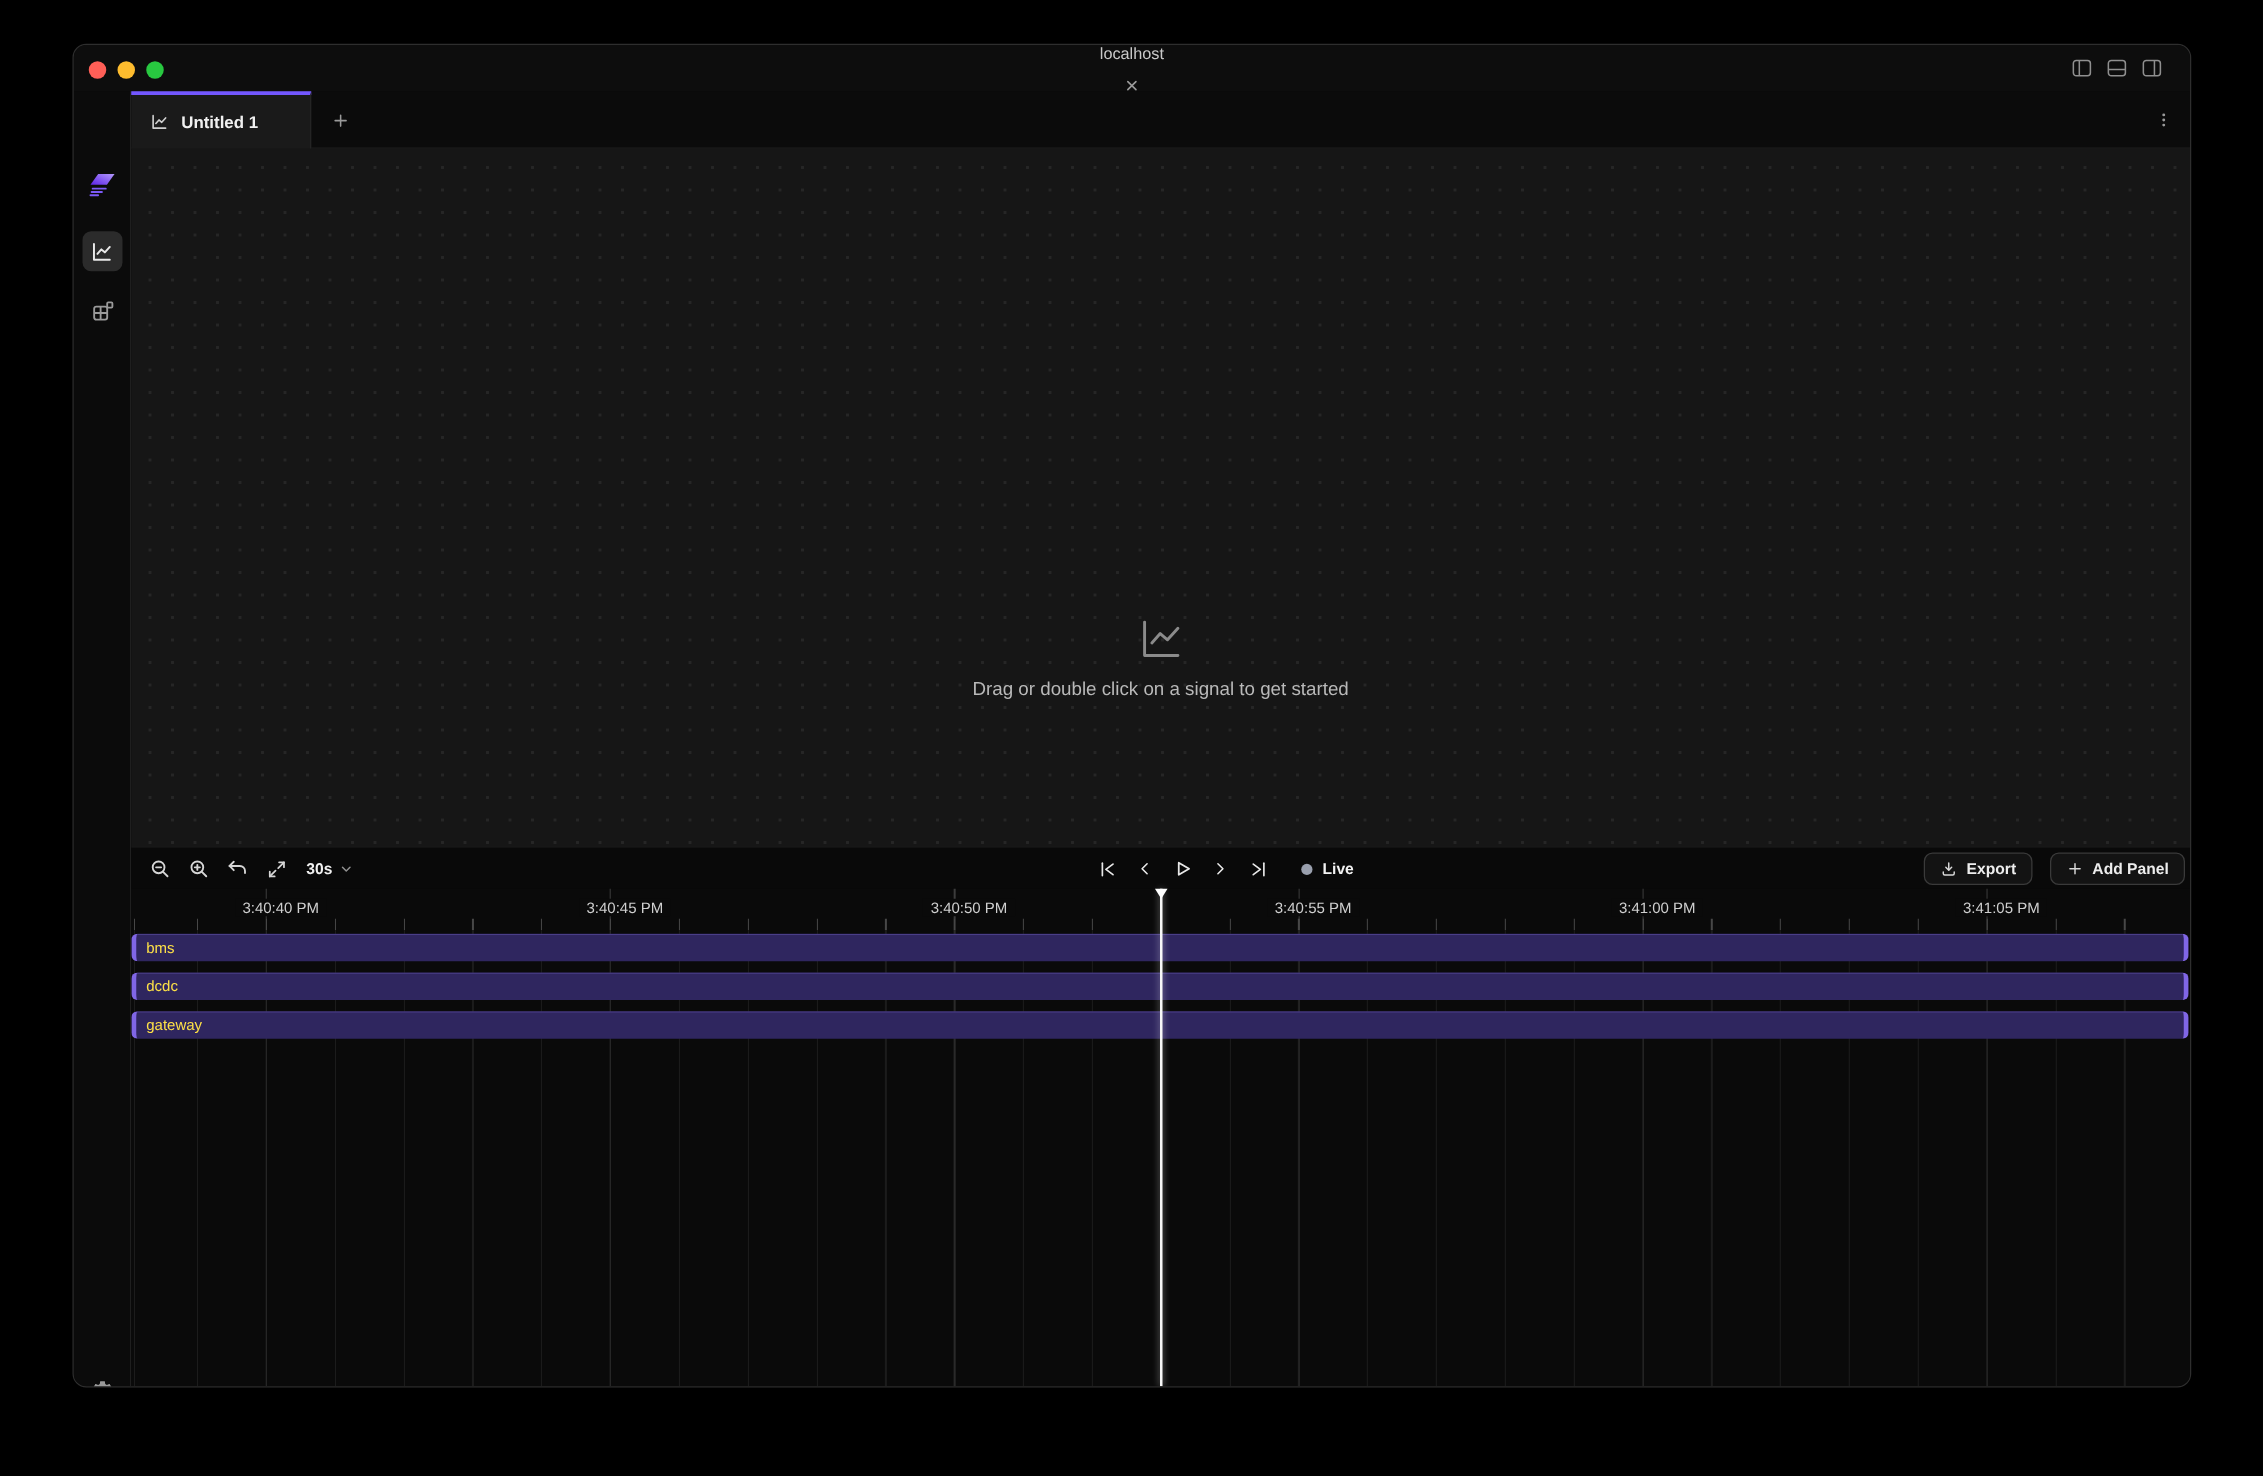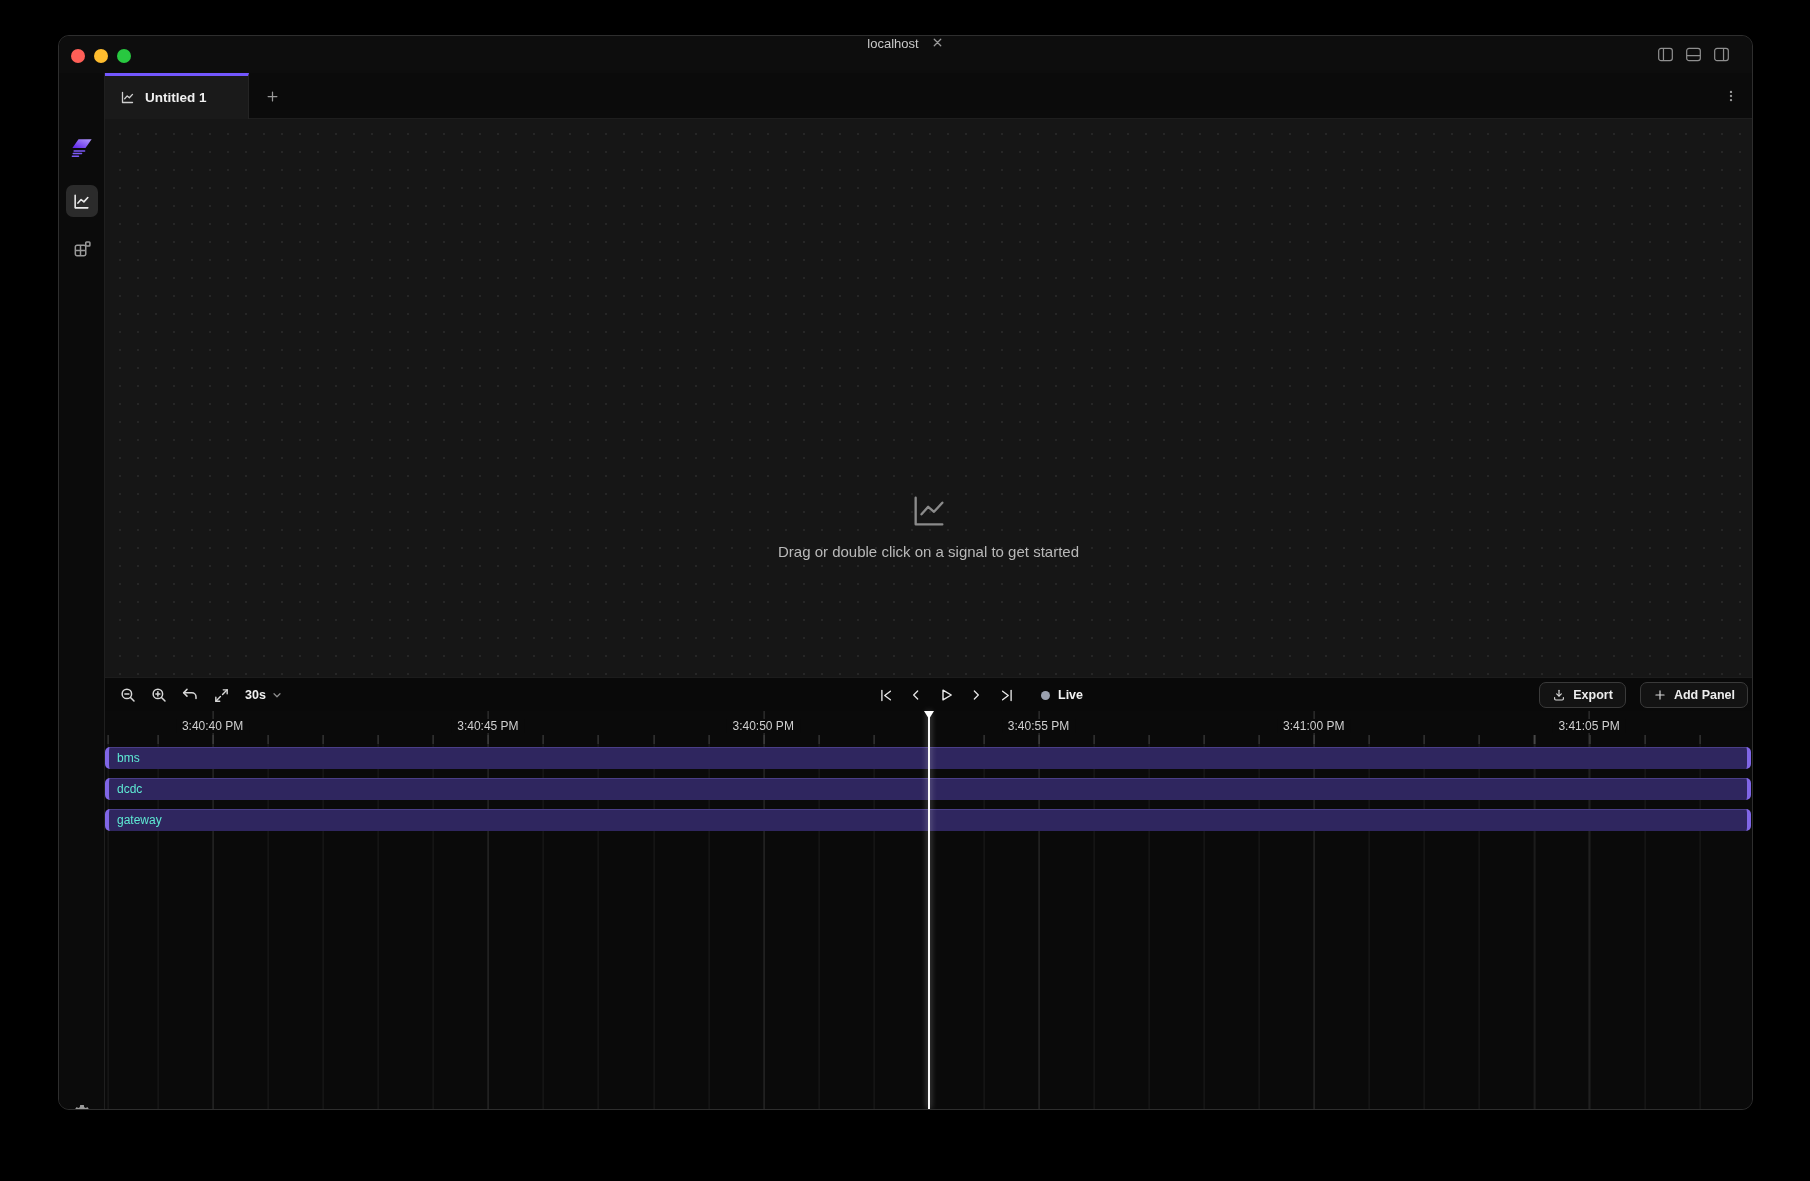--- a/index.html
+++ b/index.html
@@ -8,21 +8,21 @@
 
   .window { position:absolute; left:58px; top:35px; width:1695px; height:1075px;
     background:#0b0b0b; border:1px solid #2e2e2e; border-radius:11px; overflow:hidden; }
 
   
   .titlebar { position:absolute; left:0; top:0; width:100%; height:37px; background:#0d0d0d; }
   .traffic { position:absolute; top:13px; width:14px; height:14px; border-radius:50%; }
   .t-red { left:12px; background:#ff5f57; }
   .t-yellow { left:35px; background:#febc2e; }
   .t-green { left:58px; background:#28c840; }
-  .title-group { position:absolute; left:0; right:0; top:0; height:37px; display:flex; align-items:flex-start; justify-content:center; gap:12px; color:#c9c9c9; font-size:13px; }
+  .title-group { position:absolute; left:0; right:0; top:0; height:37px; display:flex; align-items:center; justify-content:center; gap:12px; color:#c9c9c9; font-size:13px;flex-direction:column; }
   .title-close { color:#9a9a9a; cursor:pointer; }
   .layout-toggles { position:absolute; right:22px; top:0; height:37px; display:flex; align-items:center; gap:11px; color:#8f8f8f; }
 
   
   .sidebar { position:absolute; left:0; top:37px; bottom:0; width:46px; background:#0b0b0b; border-right:1px solid #1f1f1f; }
   .side-item { position:absolute; left:50%; transform:translateX(-50%); display:flex; align-items:center; justify-content:center; color:#9a9a9a; }
   .side-logo { top:60px; }
   .side-active { top:112px; width:32px; height:32px; background:#2b2b2b; border-radius:7px; color:#e9e9e9; }
   .side-blocks { top:166px; }
   .side-gear { top:1030px; }
@@ -60,29 +60,29 @@
   .tool-right { position:absolute; right:4px; top:4px; display:flex; gap:14px; }
   .btn { height:26px; display:flex; align-items:center; gap:7px; padding:0 12px; border:1px solid #3a3a3a; border-radius:7px;
     background:#131313; color:#ededed; font-size:12.5px; font-weight:600; cursor:pointer; }
   .btn .btn-icon { color:#d9d9d9; }
 
   
   .bottom { position:absolute; left:0; top:638px; right:0; bottom:0; background:#0a0a0a; }
   .ruler { position:absolute; left:0; top:0; right:0; height:33px; }
   .ruler-major { position:absolute; inset:0; background:repeating-linear-gradient(90deg, #3c3c3c 0 1px, transparent 1px 275.3px); background-position:107.6px 0; }
   .ruler-minor { position:absolute; left:0; right:0; bottom:0; height:9px; background:repeating-linear-gradient(90deg, #474747 0 1px, transparent 1px 55.06px); background-position:52.6px 0; }
-  .tick-label { position:absolute; top:8px; transform:translateX(-50%); color:#cfcfcf; font-size:12px; background:#0a0a0a; padding:0 6px; white-space:nowrap; }
+  .tick-label { position:absolute; top:8px; transform:translateX(-50%); color:#cfcfcf; font-size:12px; background:#0a0a0a; padding:0 6px; white-space:nowrap;margin-left:12px; }
   .gridarea { position:absolute; left:0; right:0; top:33px; bottom:0;
     background-image:repeating-linear-gradient(90deg, #2a2a2a 0 1px, transparent 1px 275.3px),
                      repeating-linear-gradient(90deg, #1c1c1c 0 1px, transparent 1px 55.06px);
     background-position:107.6px 0, 52.6px 0; }
   .track { position:absolute; left:0; width:1646px; height:22px; background:#2f265f;
     border-left:4px solid #8066e6; border-right:4px solid #8066e6; border-radius:5px;
     box-shadow:inset 0 1px 0 rgba(148,125,245,.28); display:flex; align-items:center; }
-  .track-label { color:#5eead4; font-size:12px; padding-left:8px; }
+  .track-label { color:#fde047; font-size:12px; padding-left:8px; }
   .playhead { position:absolute; left:823px; top:0; bottom:0; width:2px; background:#f7f7f7;
     box-shadow:0 0 6px rgba(255,255,255,.55); z-index:5; }
   .playhead::before { content:""; position:absolute; top:0; left:-4px; border-left:5px solid transparent;
     border-right:5px solid transparent; border-top:8px solid #ffffff; }
 </style>
 </head>
 <body>
 
 <div class="window">
 

